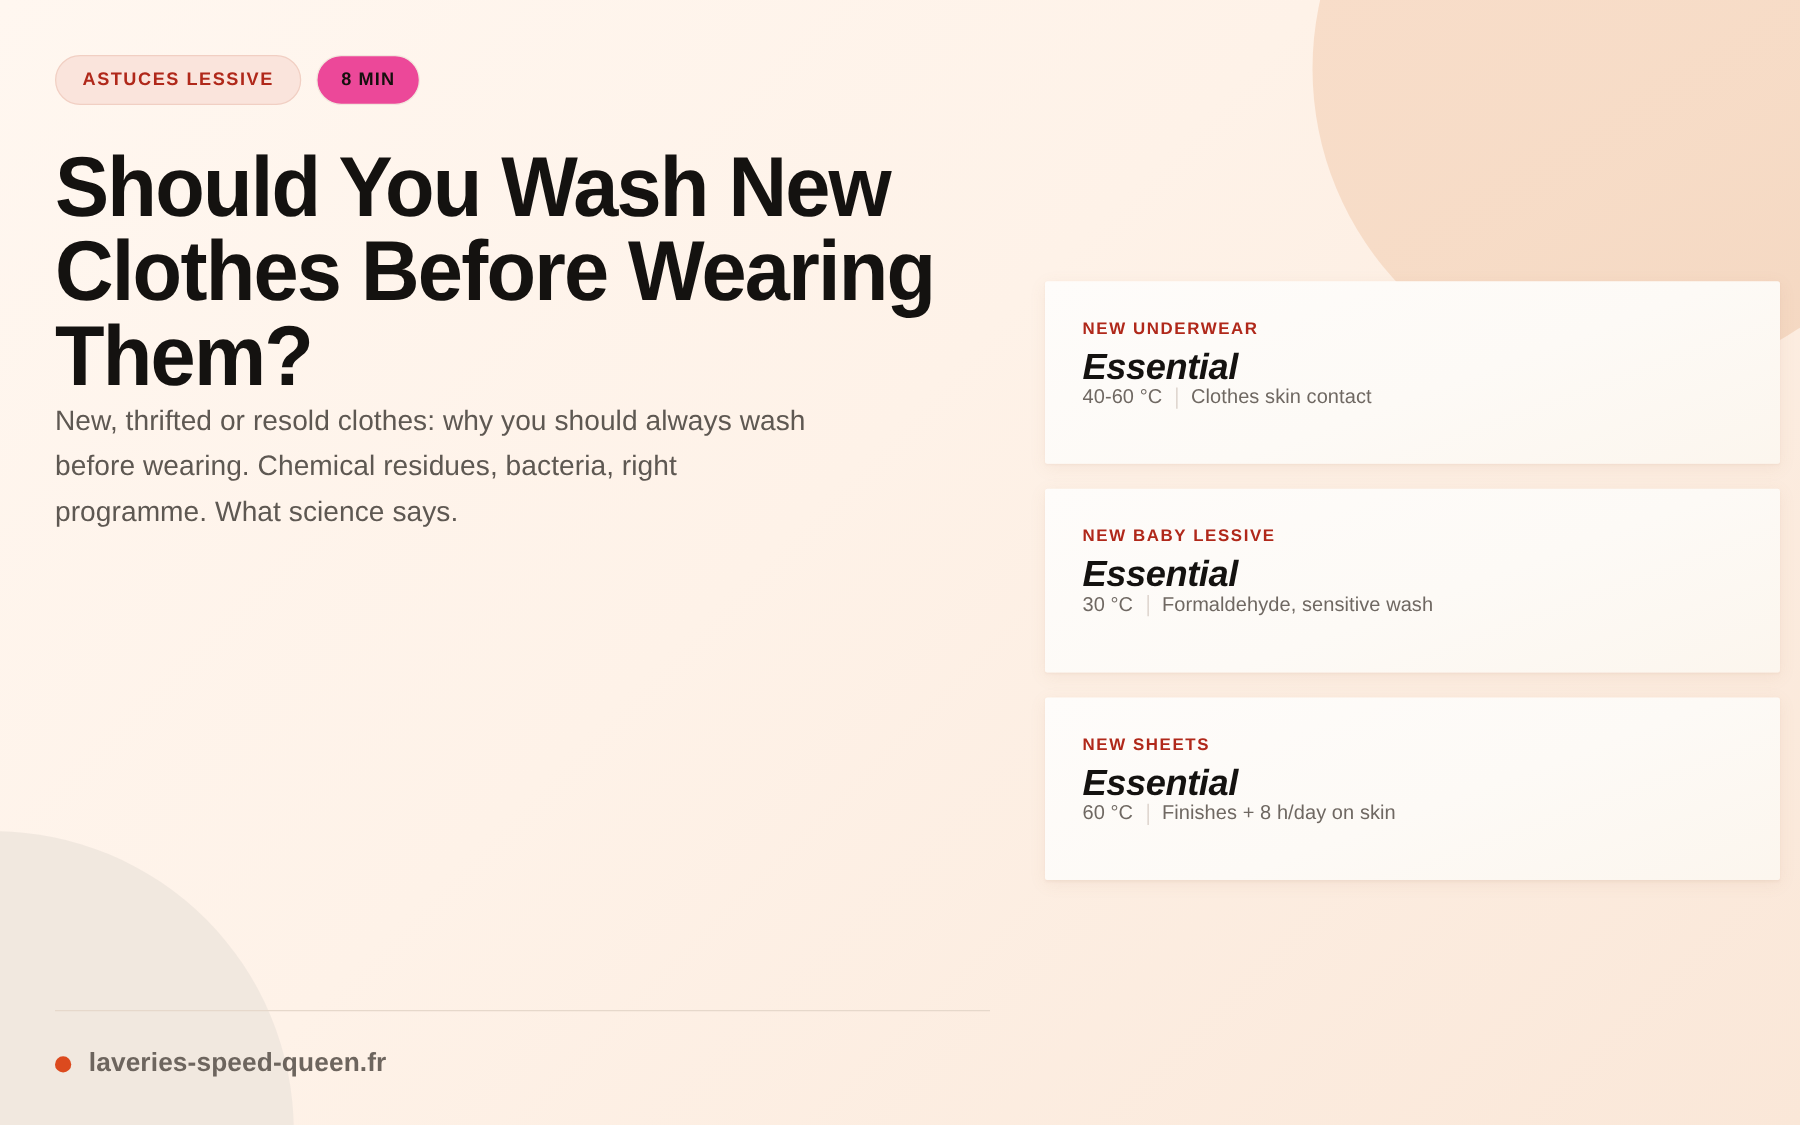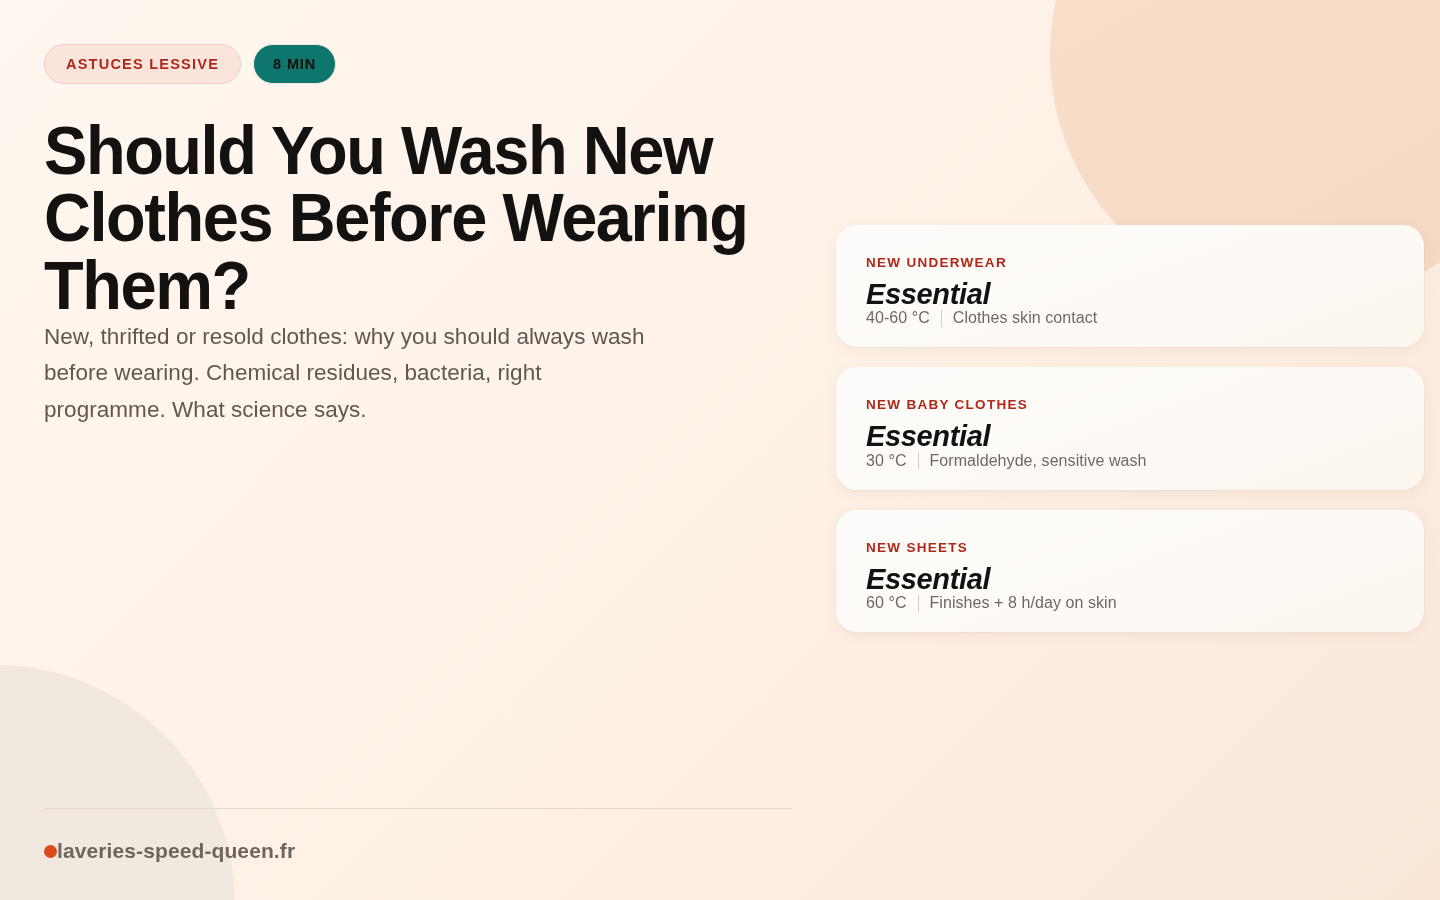--- a/index.html
+++ b/index.html
@@ -59,21 +59,21 @@
     white-space:nowrap;
   }
   .badge-cat {
     padding:0 21px;
     background:#FAE4DC;
     border:1px solid #F1CFC3;
     color:#B0281A;
   }
   .badge-time {
     padding:0 19px;
-    background:#0f766e;
+    background:#ec4899;
     border:1px solid #F2E7DD;
     color:#14100D;
     letter-spacing:.06em;
   }
 
   .headline {
     margin-top:33px;
     font-family:"Liberation Sans Narrow","Liberation Sans", sans-serif;
     font-weight:bold;
     font-size:68px;
@@ -97,44 +97,44 @@
   
   .footer {
     position:absolute; left:44px; bottom:37px; width:748px;
   }
   .footer-rule {
     height:1px; width:748px;
     background:#E6D8CB;
   }
   .footer-row {
     margin-top:30px;
-    display:flex; align-items:center; 
+    display:flex; align-items:center; gap:14px;
   }
   .dot {
     width:13px; height:13px; border-radius:50%;
     background:#DC4A1E;
     flex:0 0 auto;
   }
   .site {
     font-size:21px; font-weight:bold; color:#6D655E;
     letter-spacing:.005em;
   }
 
   
   .cards {
     position:absolute; left:836px; top:225px;
     width:588px;
     display:flex; flex-direction:column; gap:20px;
   }
   .card {
-    border-radius:21px;
+    border-radius:2px;
     background:linear-gradient(160deg,#FEFCFA 0%,#FDFAF6 55%,#FCF6EE 100%);
     box-shadow:0 3px 14px rgba(164,116,79,.085),
                0 1px 2px rgba(164,116,79,.07);
-    padding:30px 30px 20px 30px;
+    padding:30px 30px 44px 30px;
   }
   .card-kicker {
     font-size:13.5px; font-weight:bold; letter-spacing:.095em;
     color:#B0281A;
   }
   .card-title {
     margin-top:9px;
     font-family:"Liberation Sans Narrow","Liberation Sans", sans-serif;
     font-weight:bold; font-size:29px; line-height:1.05;
     letter-spacing:-0.012em;
@@ -183,21 +183,21 @@
       <div class="card-kicker">NEW UNDERWEAR</div>
       <div class="card-title">Essential</div>
       <div class="card-meta">
         <span>40-60 °C</span>
         <span class="meta-sep"></span>
         <span>Clothes skin contact</span>
       </div>
     </div>
 
     <div class="card">
-      <div class="card-kicker">NEW BABY CLOTHES</div>
+      <div class="card-kicker">NEW BABY LESSIVE</div>
       <div class="card-title">Essential</div>
       <div class="card-meta">
         <span>30 °C</span>
         <span class="meta-sep"></span>
         <span>Formaldehyde, sensitive wash</span>
       </div>
     </div>
 
     <div class="card">
       <div class="card-kicker">NEW SHEETS</div>

